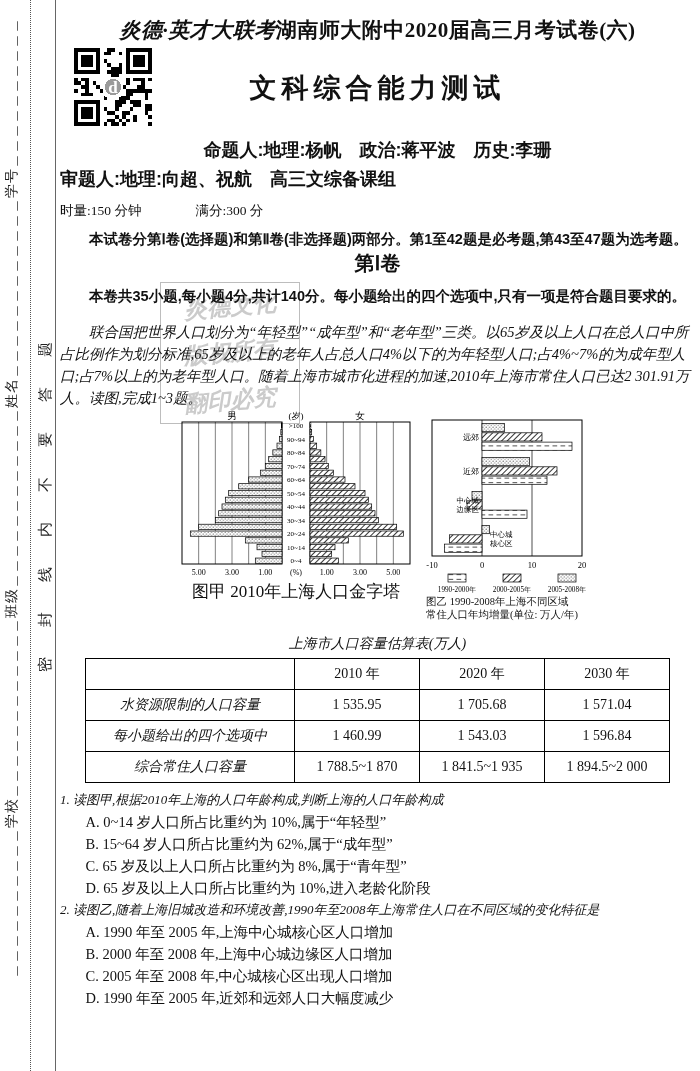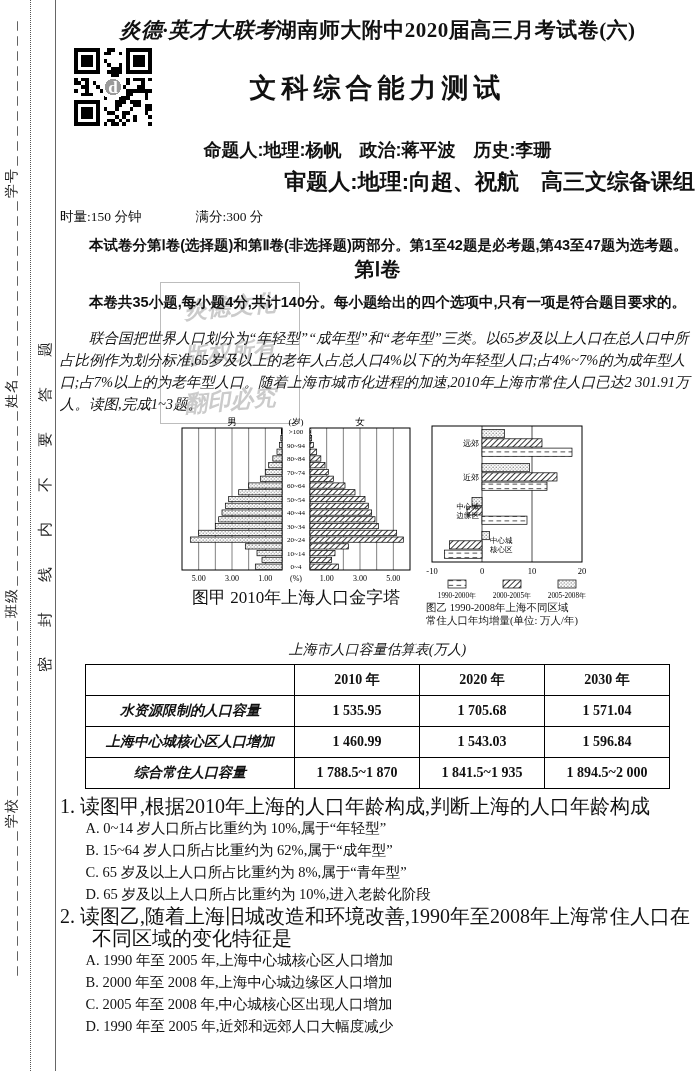--- a/index.html
+++ b/index.html
@@ -12,21 +12,21 @@
   .dotted-rule{position:absolute;left:30px;top:0;height:1071px;width:0;border-left:1px dotted #555;}
   .solid-rule{position:absolute;left:55px;top:0;height:1071px;width:1px;background:#666;}
   
   .content{position:absolute;left:60px;top:0;width:635px;}
   .hei{font-family:"Liberation Sans",sans-serif;font-weight:bold;}
   .exam-series{margin-top:16px;text-align:center;font-size:21px;font-weight:bold;letter-spacing:.5px;}
   .exam-series .brand{font-style:italic;font-weight:900;}
   .subject-title{margin:26px 0 0 0;text-align:center;font-family:"Liberation Sans",sans-serif;
                  font-size:27px;font-weight:900;letter-spacing:5px;}
   .setters{margin-top:32px;text-align:center;font-size:18px;}
-  .reviewers{margin-top:5px;text-align:right;font-size:22px;}
+  .reviewers{margin-top:5px;text-align:left;font-size:18px;}
   .duration{margin-top:11px;font-size:13.5px;}
   .para{font-size:14.5px;line-height:21px;text-indent:2em;margin:0;}
   .p-note1{margin-top:9px;}
   .section-head{text-align:center;font-size:20px;font-weight:bold;}
   .p-note2{margin-top:9px;}
   .p-kai{margin-top:14px;font-style:italic;line-height:22px;}
   
   #qr{position:absolute;left:10px;top:48px;}
   
   #watermark{position:absolute;left:100px;top:282px;width:138px;height:140px;
@@ -37,27 +37,27 @@
   
   .charts-row{display:flex;align-items:flex-start;margin-left:120px;margin-top:0;}
   .chart-box{display:flex;flex-direction:column;align-items:center;}
   .chart-caption{font-size:17px;text-align:center;margin-top:1px;}
   .chart-caption2{font-size:10.5px;text-align:left;width:186px;line-height:12.5px;}
   #region-chart-box{margin-left:12px;margin-top:7px;}
   svg text{font-family:"Liberation Serif",serif;}
   
   .table-title{margin-top:14px;text-align:center;font-size:14px;font-style:italic;}
   table.cap{border-collapse:collapse;margin:5px auto 0 auto;}
-  table.cap td,table.cap th{border:1px solid #000;font-size:14px;font-weight:bold;
+  table.cap td,table.cap th{border:1px solid #000;font-size:14px;font-weight:normal;
         text-align:center;height:30px;padding:0 6px;}
   table.cap .rowhead{width:196px;font-style:italic;}
   table.cap .col{width:112px;}
   
   .questions{margin-top:6px;}
-  .q-stem{font-size:20px;line-height:22px;padding-left:1.6em;text-indent:-1.6em;}
+  .q-stem{font-size:13px;line-height:22px;padding-left:1.6em;text-indent:-1.6em;font-style:italic;}
   .q-opts{margin:0;padding:0 0 0 1.6em;list-style:none;}
   .q-opts li{font-size:14.5px;line-height:22px;}
   
   .footer{position:absolute;left:60px;width:635px;top:1084px;text-align:center;font-size:14px;}
 </style>
 </head>
 <body>
 
 <div id="page">
 
@@ -365,21 +365,21 @@
           </tr>
         </thead>
       <tbody id="cap-body">
           <tr>
             <td class="rowhead">水资源限制的人口容量</td>
             <td>1 535.95</td>
             <td>1 705.68</td>
             <td>1 571.04</td>
           </tr>
           <tr>
-            <td class="rowhead">上海中心城核心区人口增加</td>
+            <td class="rowhead">每小题给出的四个选项中</td>
             <td>1 460.99</td>
             <td>1 543.03</td>
             <td>1 596.84</td>
           </tr>
           <tr>
             <td class="rowhead">综合常住人口容量</td>
             <td>1 788.5~1 870</td>
             <td>1 841.5~1 935</td>
             <td>1 894.5~2 000</td>
           </tr>

